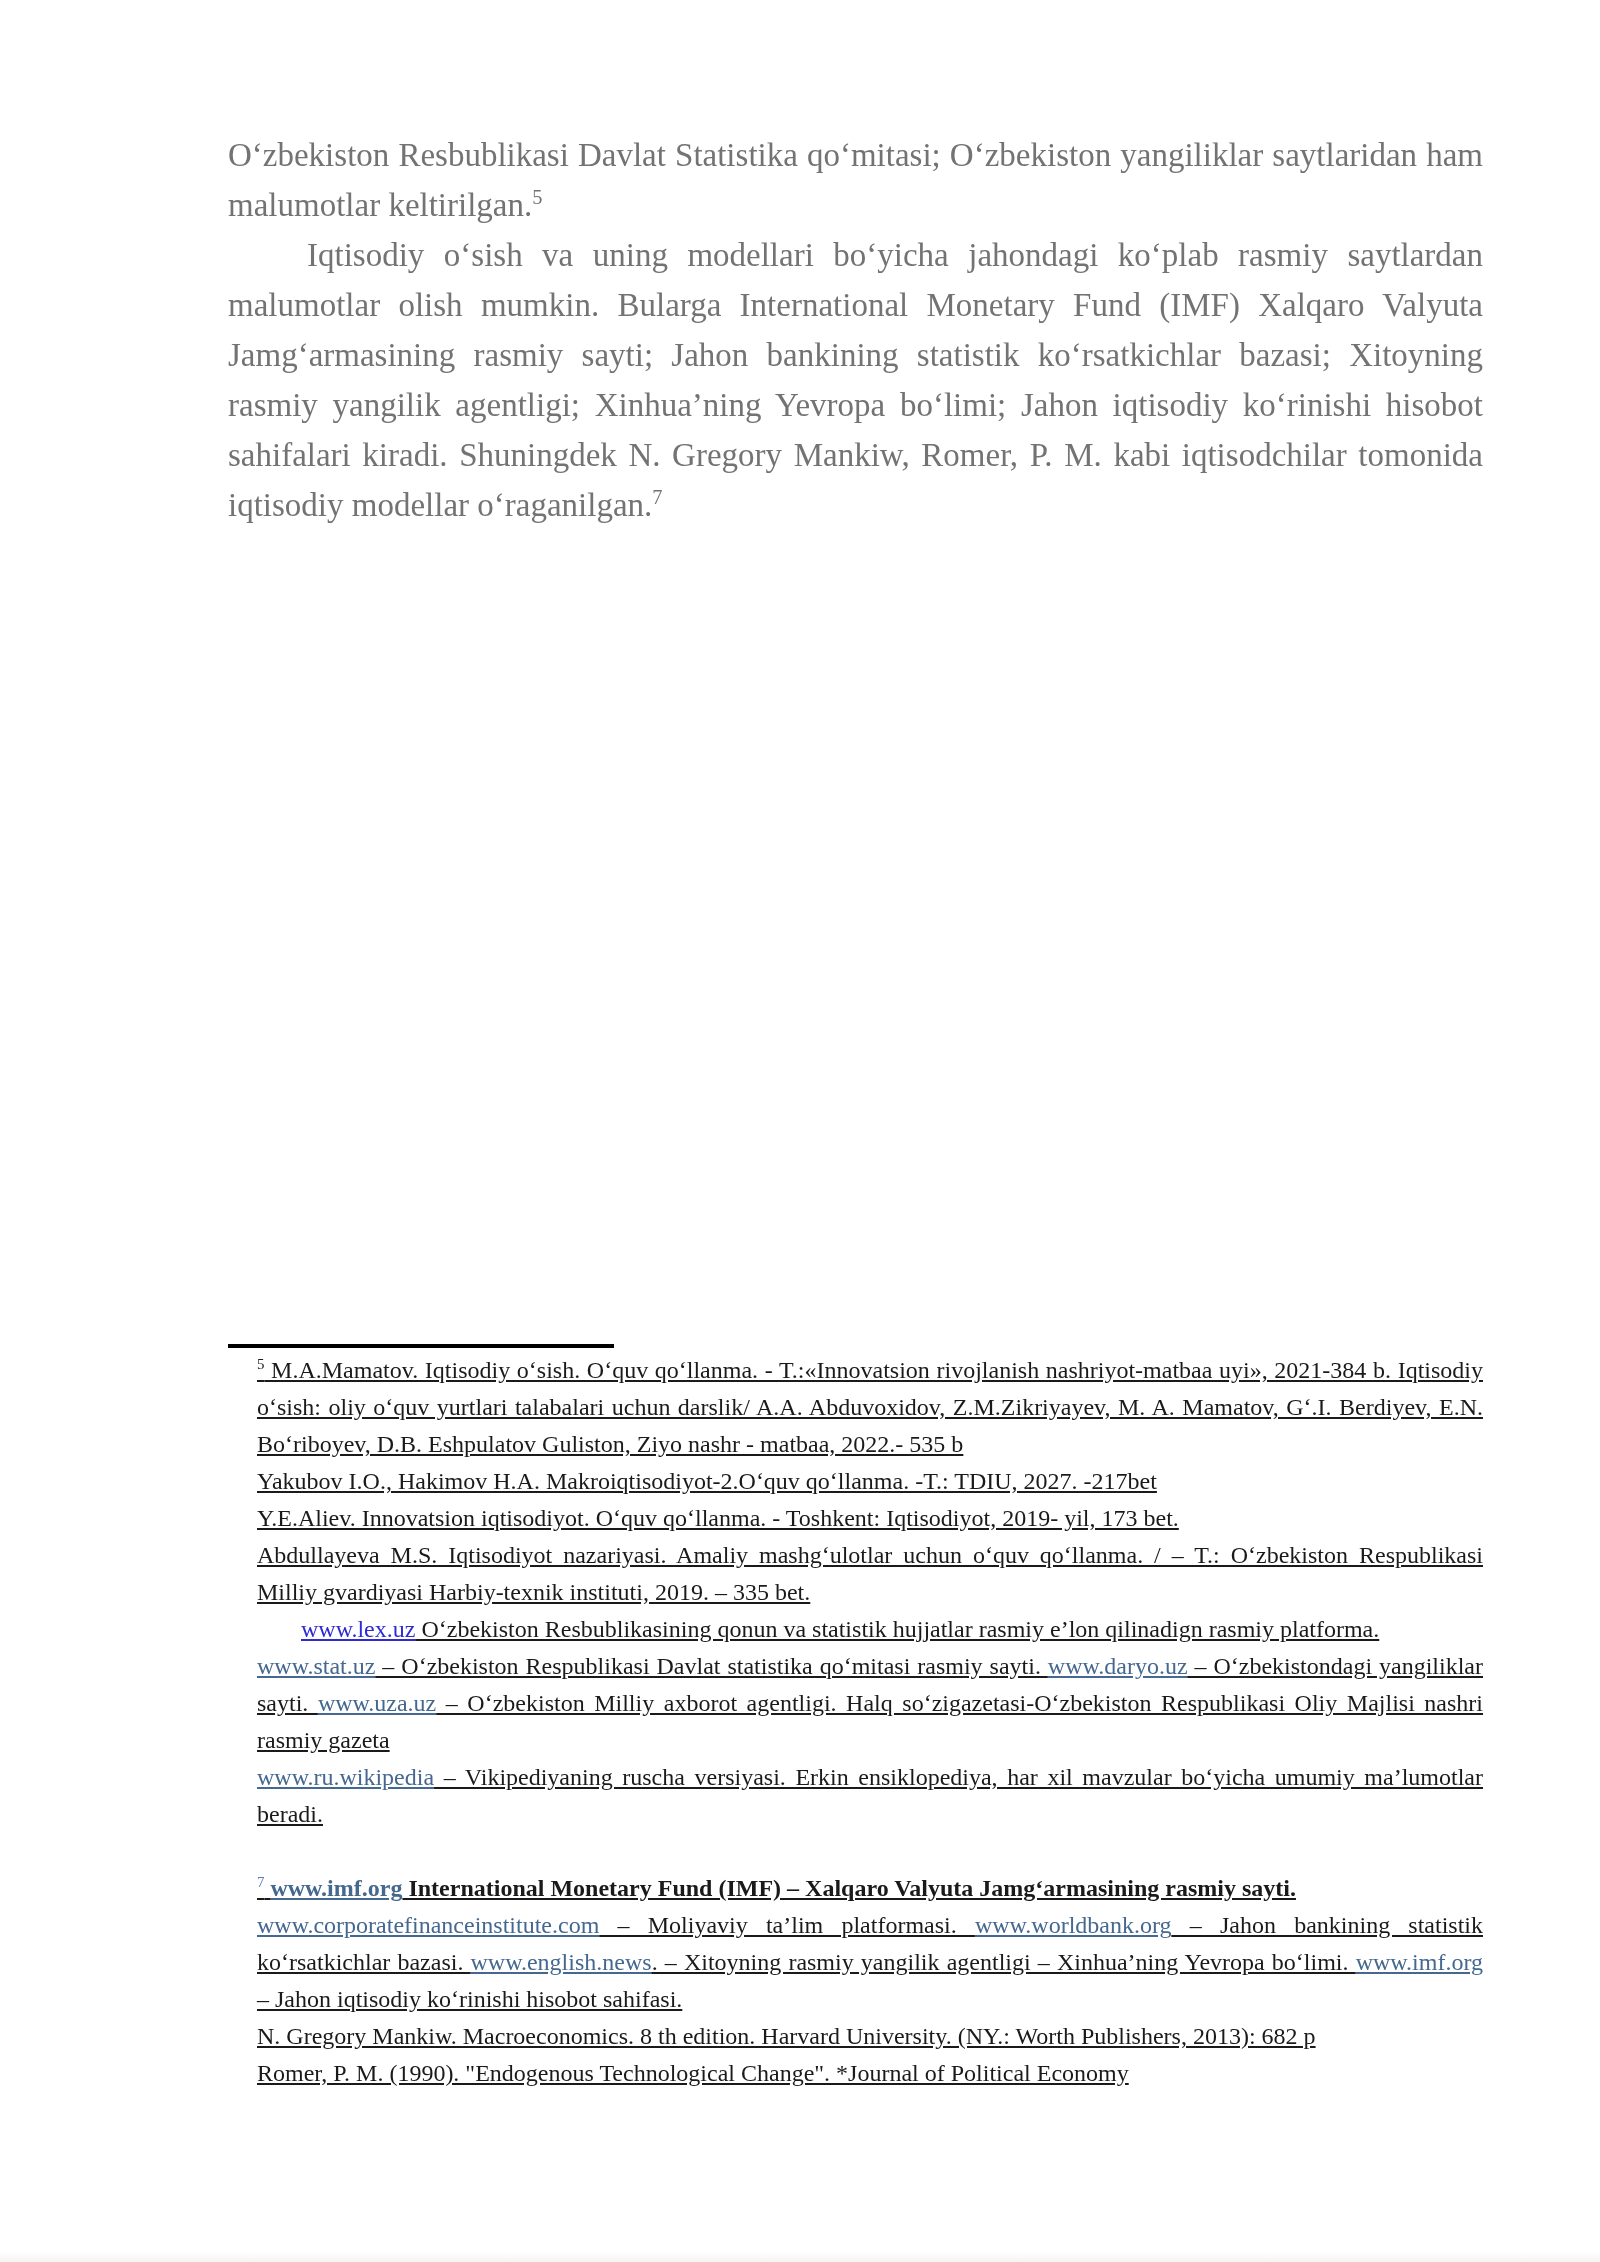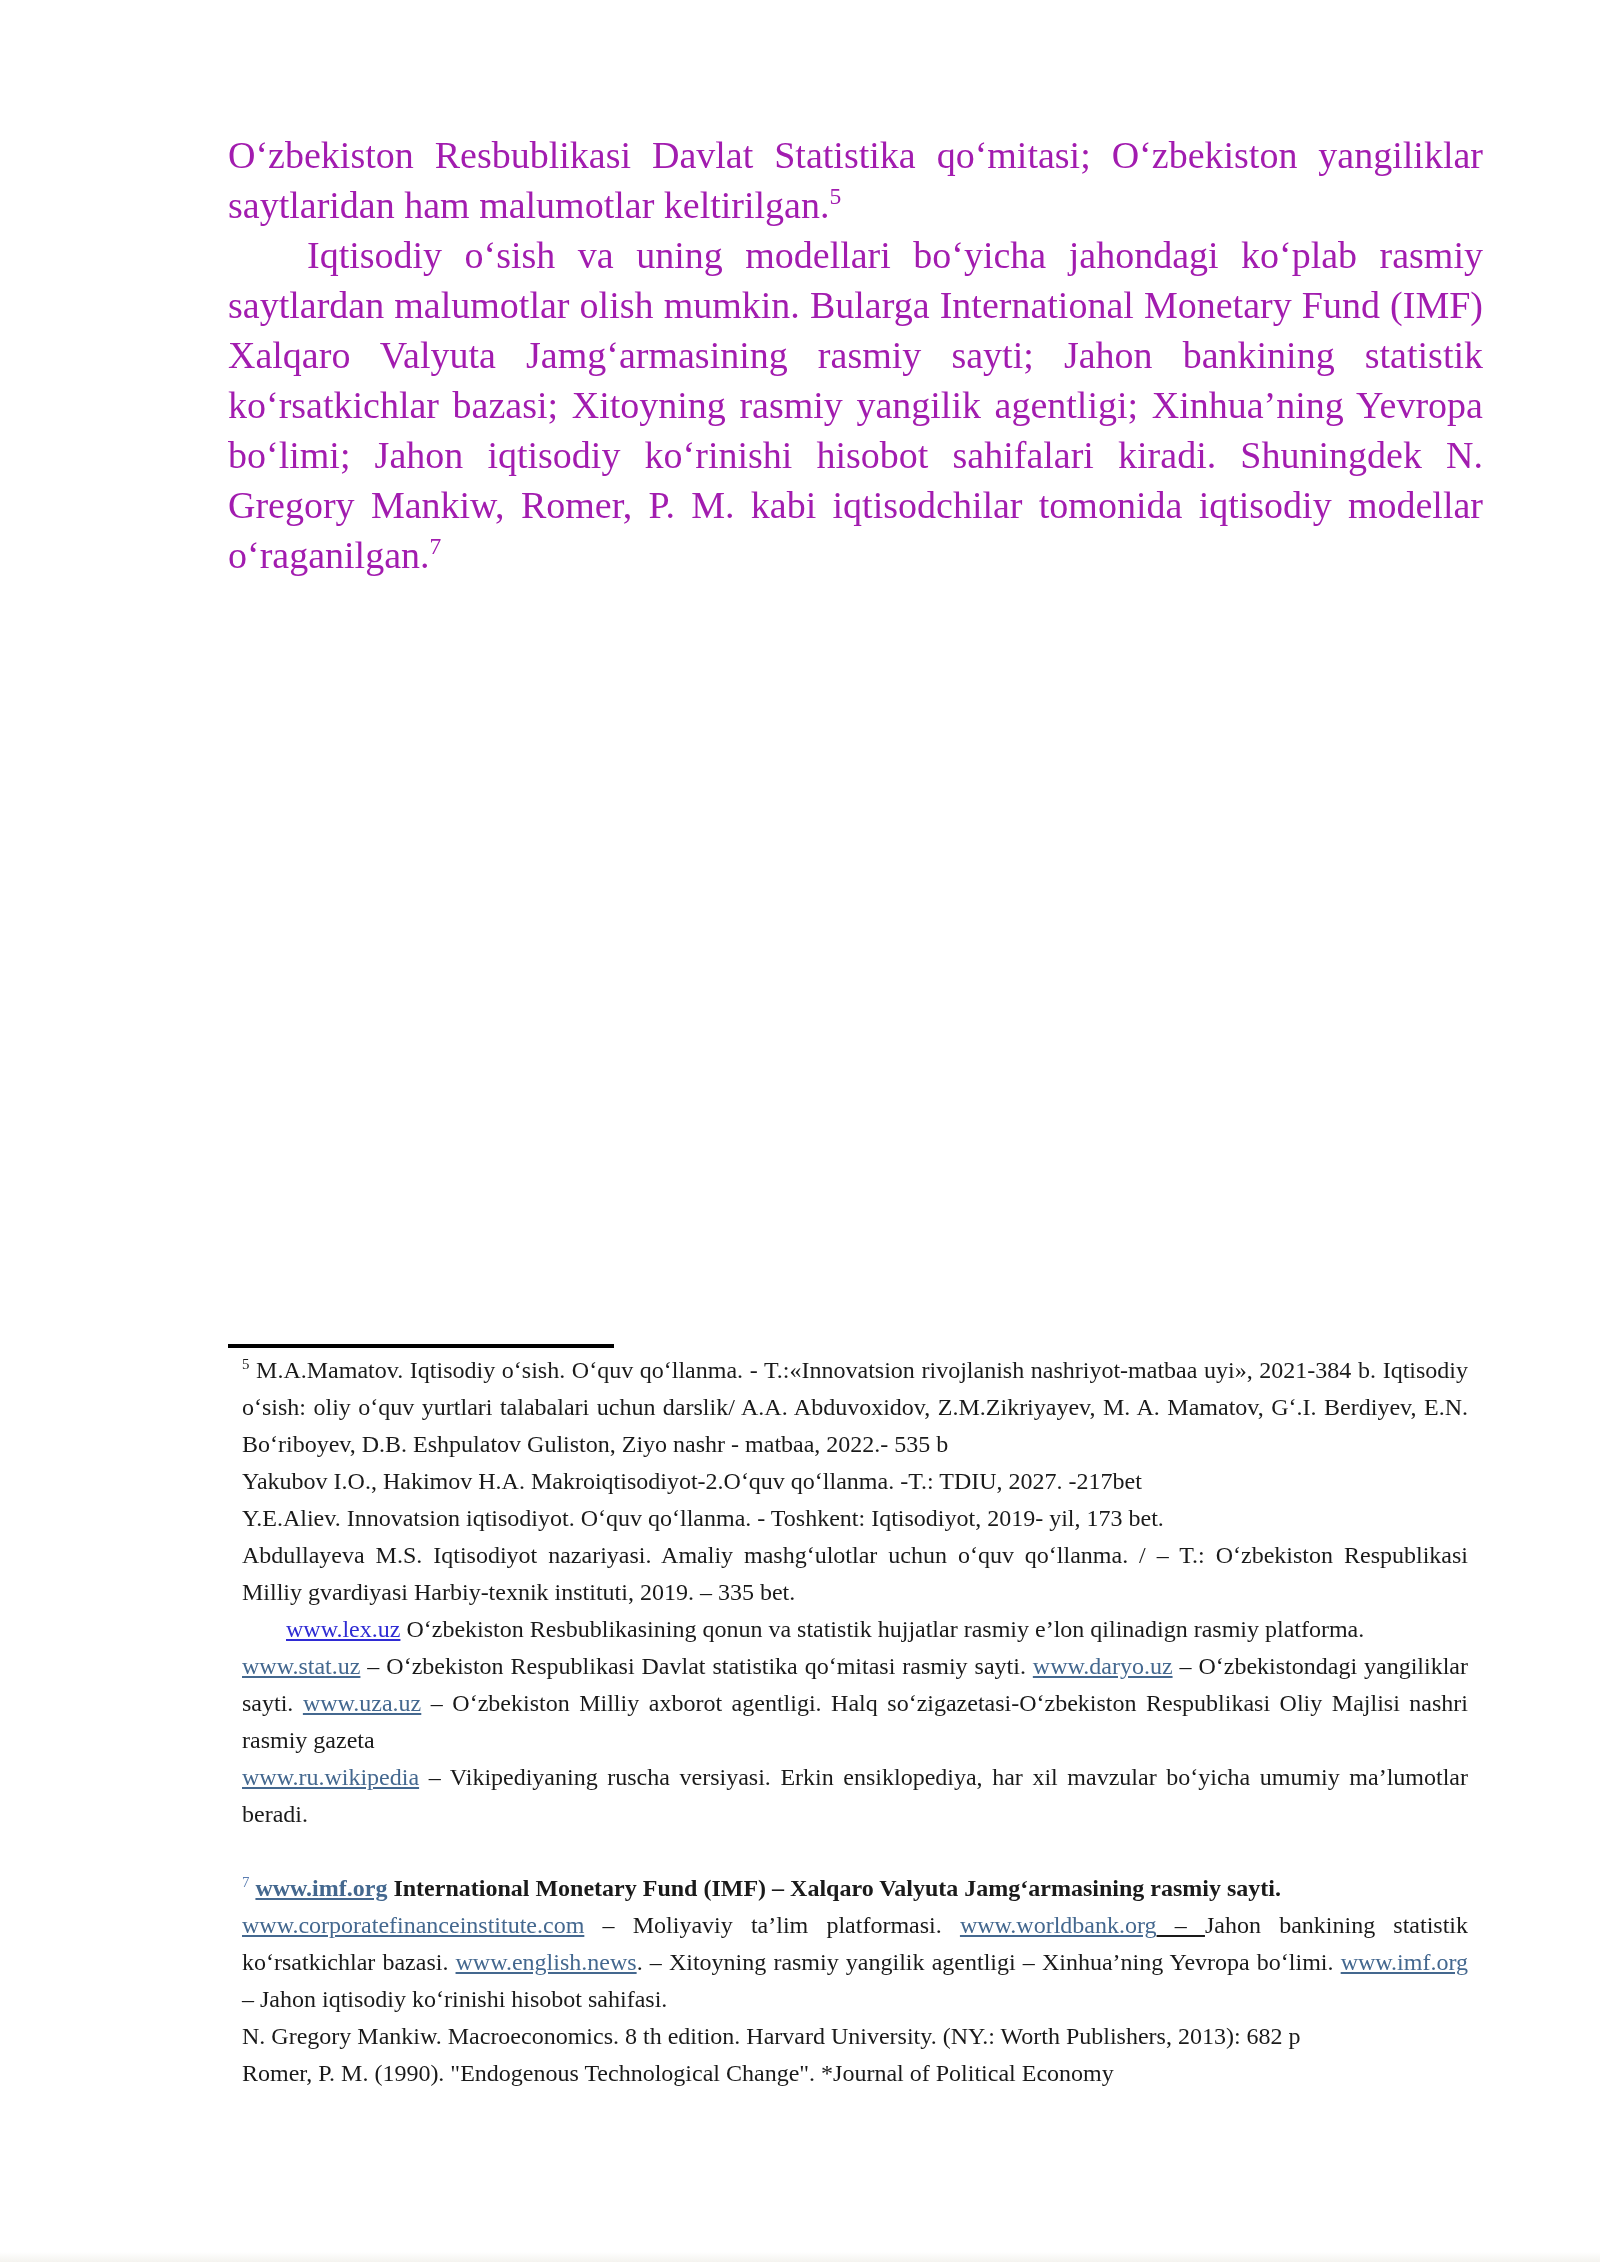--- a/index.html
+++ b/index.html
@@ -6,34 +6,35 @@
   body{
     width:1600px;height:2262px;position:relative;
     background:#ffffff;
     font-family:"Liberation Serif","DejaVu Serif",serif;
     color:#141414;
     overflow:hidden;
   }
   .page{position:absolute;inset:0;background:#ffffff;}
   .body-text{
     position:absolute;left:228px;top:130px;width:1255px;
-    font-size:38px;line-height:50px;text-align:justify;
-    color:#a21caf;
+    font-size:33px;line-height:50px;text-align:justify;
+    color:#737373;
   }
   .body-text p{margin:0;}
   .body-text p.indent{text-indent:79px;}
   sup{font-size:0.62em;line-height:0;vertical-align:super;}
   .fn-sep{
     position:absolute;left:228px;top:1344px;width:386px;height:4px;
     background:#000000;
   }
   .footnotes{
-    position:absolute;left:242px;top:1352px;width:1226px;
+    position:absolute;left:257px;top:1352px;width:1226px;
     font-size:24px;line-height:37px;text-align:justify;
     color:#1a1a1a;
+    text-decoration:underline;
   }
   .footnotes p{margin:0;}
   .footnotes p.gap{margin-top:37px;}
   .seg-link{color:#44688f;text-decoration:underline;}
   .seg-link-vivid{color:#2f2bd4;text-decoration:underline;margin-left:44px;}
   .seg-bold{font-weight:bold;}
   .seg-bold-link{font-weight:bold;color:#44688f;text-decoration:underline;}
   .seg-underline{text-decoration:underline;}
   .seg-sup-link{color:#5a7db1;}
   .bottom-edge{

